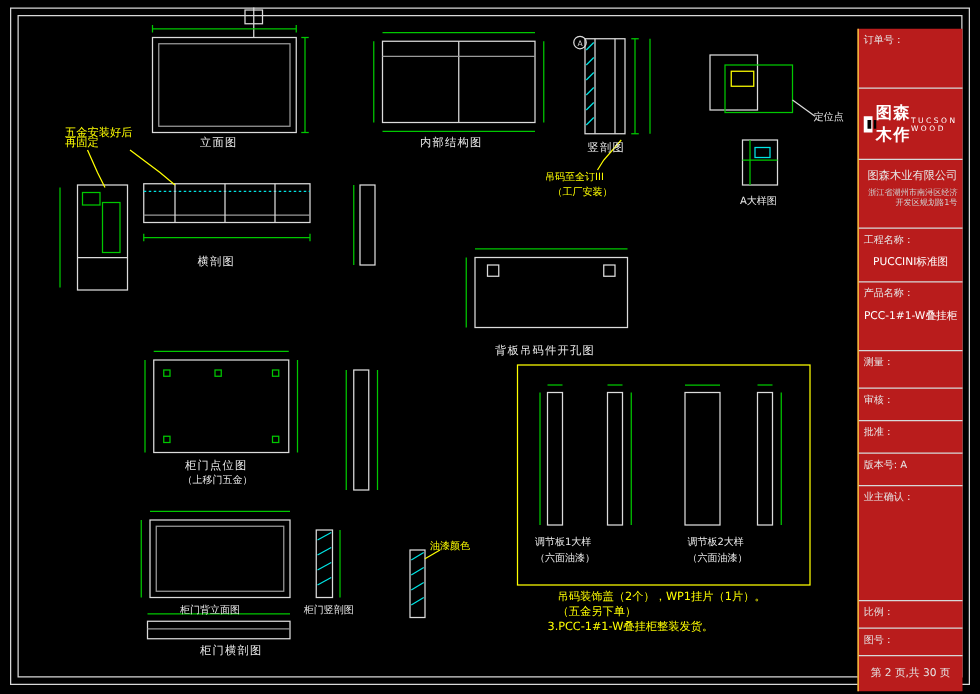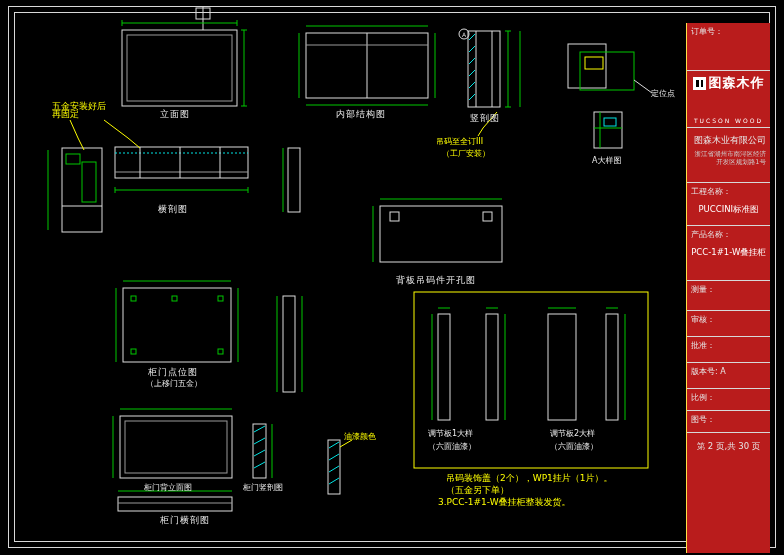--- a/index.html
+++ b/index.html
@@ -29,21 +29,21 @@
   
   .titleblock {
     position:absolute; left:686px; top:12px; width:84px; height:530px;
     border-left:1px solid #fde047;
     display:flex; flex-direction:column;
     background:#b91c1c;
     margin-top:11px;
   }
   .tb-cell { border-bottom:1px solid #d8d8d8; padding:3px 4px; font-size:8px; color:#e6e6e6; overflow:hidden; }
   .tb-order   { height:48px; }
-  .tb-logo    { height:57px; display:flex; flex-direction:column; align-items:center; justify-content:space-between; }
+  .tb-logo    { height:57px; display:flex; align-items:center; justify-content:space-between; }
   .logo-row   { display:flex; align-items:center; }
   .logo-cn    { font-size:13px; font-weight:bold; color:#ffffff; letter-spacing:1px; }
   .logo-en    { font-size:6px; letter-spacing:2px; color:#ffffff; margin-top:2px; }
   .logo-mark  { display:inline-block; width:13px; height:13px; background:#fff; margin-right:3px; position:relative; }
   .logo-mark::before { content:""; position:absolute; left:3px; top:3px; width:3px; height:7px; background:#000; }
   .logo-mark::after  { content:""; position:absolute; left:8px; top:3px; width:2px; height:7px; background:#000; }
   .tb-company { height:55px; text-align:right; padding-top:6px; }
   .company-name { font-size:9px; margin-bottom:3px; }
   .company-addr { font-size:6.5px; color:#cfcfcf; line-height:8px; }
   .tb-project { height:43px; }
@@ -292,16 +292,17 @@
     <div class="tb-value">PUCCINI标准图</div>
   </div>
   <div class="tb-cell tb-product">
     <span>产品名称：</span>
     <div class="tb-value">PCC-1#1-W叠挂柜</div>
   </div>
   <div class="tb-cell h30">测量：</div>
   <div class="tb-cell h26">审核：</div>
   <div class="tb-cell h26">批准：</div>
   <div class="tb-cell h26">版本号: A</div>
+  <div class="tb-cell tb-owner">业主确认：</div>
   <div class="tb-cell h22">比例：</div>
   <div class="tb-cell h22">图号：</div>
   <div class="tb-cell tb-page">第 2 页,共 30 页</div>
 </div>
 
 </body></html>

